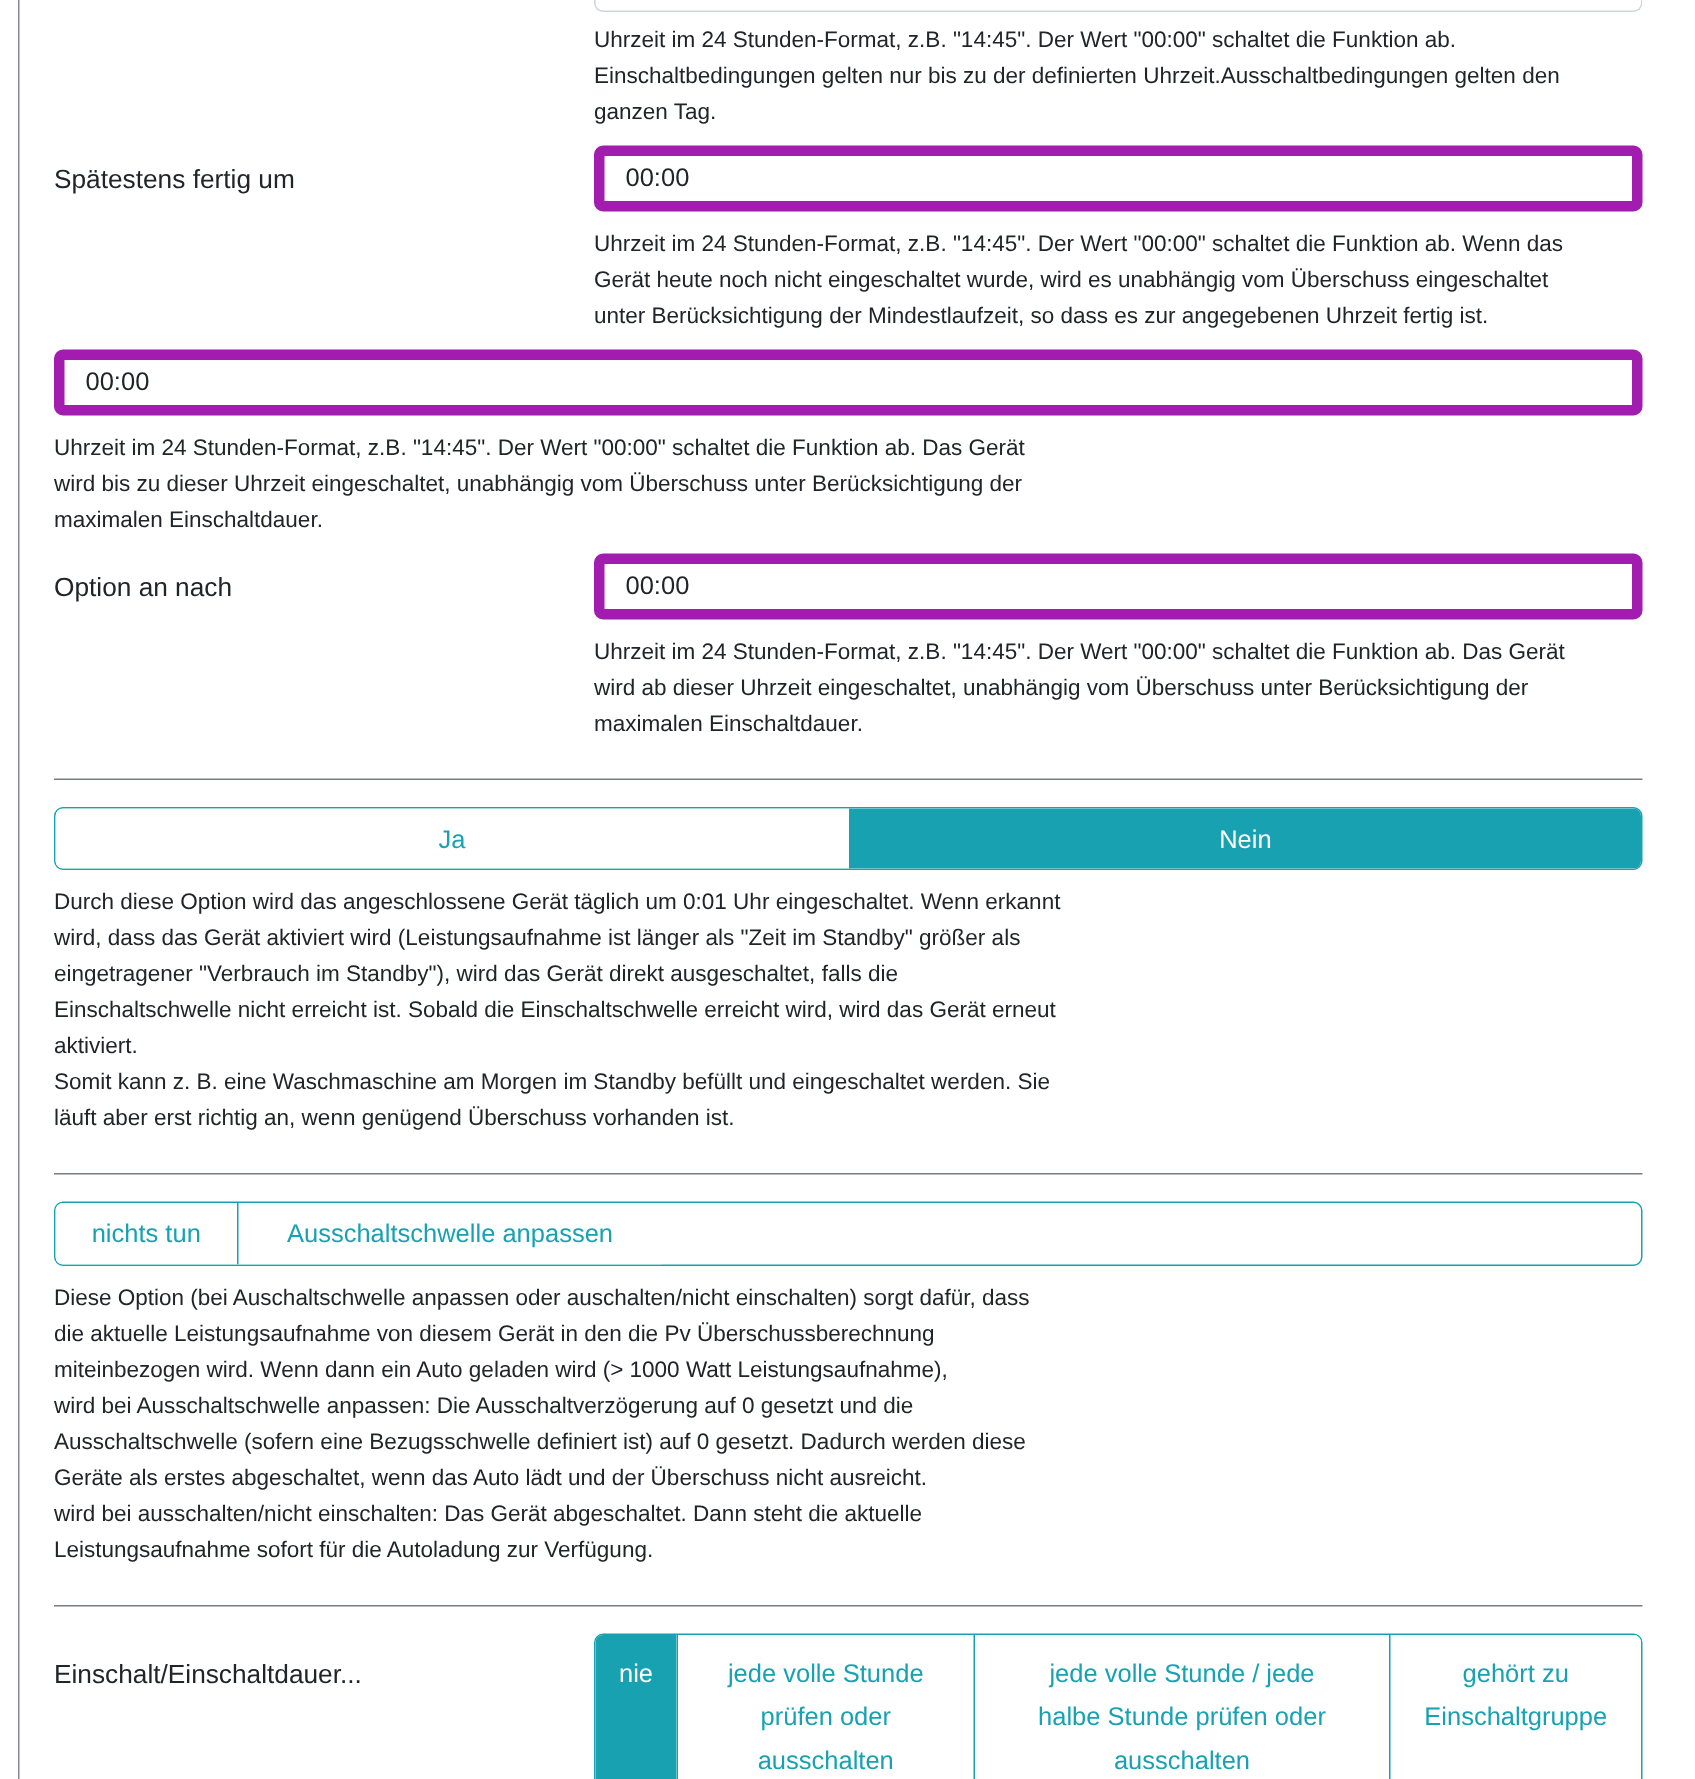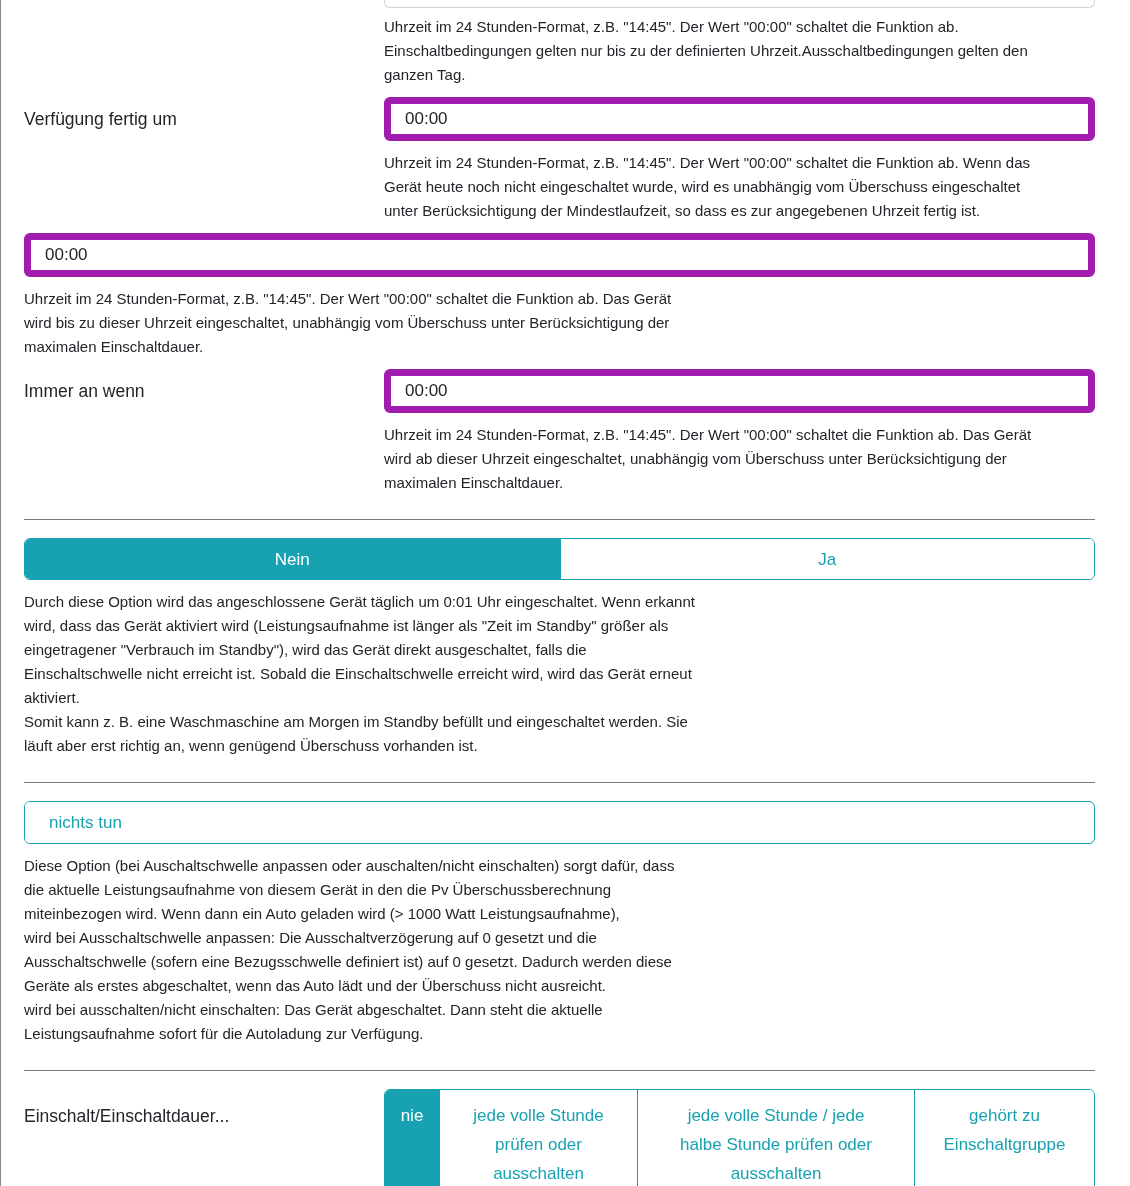--- a/index.html
+++ b/index.html
@@ -1,20 +1,20 @@
 <!DOCTYPE html>
 <html lang="de" style="--accent: #18a2b1;"><head>
 <meta charset="utf-8">
 <style>
   * { margin:0; padding:0; box-sizing:border-box; }
   html,body { width:1130px; height:1186px; overflow:hidden; background:#ffffff; }
   body { font-family:"Liberation Sans","DejaVu Sans",sans-serif; color:#212529; }
 
   .page {
-    margin-left:0;
+    margin-left:12px;
     border-left:1px solid #85888c;
     height:1186px;
     padding:0 35px 0 23px;
   }
 
   .row { display:flex; margin-bottom:10px; }
   .label-col { width:360px; flex:0 0 360px; }
   .label-col .lbl { font-size:17.5px; line-height:26px; color:#212529; }
   .control-col { flex:1 1 auto; min-width:0; }
 
@@ -109,75 +109,76 @@
     <div class="control-col">
       <div class="input-sliver"></div>
       <div class="help" style="margin-top:7px;">Uhrzeit im 24 Stunden-Format, z.B. "14:45". Der Wert "00:00" schaltet die Funktion ab.
 Einschaltbedingungen gelten nur bis zu der definierten Uhrzeit.Ausschaltbedingungen gelten den
 ganzen Tag.</div>
     </div>
   </div>
 
   <div class="row">
     <div class="label-col pad-center-input">
-      <div class="lbl">Verfügung fertig um</div>
+      <div class="lbl">Spätestens fertig um</div>
     </div>
     <div class="control-col">
       <input class="text-input" type="text" value="00:00" style="">
       <div class="help">Uhrzeit im 24 Stunden-Format, z.B. "14:45". Der Wert "00:00" schaltet die Funktion ab. Wenn das
 Gerät heute noch nicht eingeschaltet wurde, wird es unabhängig vom Überschuss eingeschaltet
 unter Berücksichtigung der Mindestlaufzeit, so dass es zur angegebenen Uhrzeit fertig ist.</div>
     </div>
   </div>
 
   <div class="row">
     <div class="control-col">
       <input class="text-input" type="text" value="00:00" style="">
       <div class="help">Uhrzeit im 24 Stunden-Format, z.B. "14:45". Der Wert "00:00" schaltet die Funktion ab. Das Gerät
 wird bis zu dieser Uhrzeit eingeschaltet, unabhängig vom Überschuss unter Berücksichtigung der
 maximalen Einschaltdauer.</div>
     </div>
   </div>
 
   <div class="row">
     <div class="label-col pad-center-input">
-      <div class="lbl">Immer an wenn</div>
+      <div class="lbl">Option an nach</div>
     </div>
     <div class="control-col">
       <input class="text-input" type="text" value="00:00" style="">
       <div class="help">Uhrzeit im 24 Stunden-Format, z.B. "14:45". Der Wert "00:00" schaltet die Funktion ab. Das Gerät
 wird ab dieser Uhrzeit eingeschaltet, unabhängig vom Überschuss unter Berücksichtigung der
 maximalen Einschaltdauer.</div>
     </div>
   </div>
 
   <hr class="section-divider">
 
   <div class="row">
     <div class="control-col">
       <div class="seg-group two">
+        <button class="seg">Ja</button>
         <button class="seg on">Nein</button>
-        <button class="seg">Ja</button>
       </div>
       <div class="help">Durch diese Option wird das angeschlossene Gerät täglich um 0:01 Uhr eingeschaltet. Wenn erkannt
 wird, dass das Gerät aktiviert wird (Leistungsaufnahme ist länger als "Zeit im Standby" größer als
 eingetragener "Verbrauch im Standby"), wird das Gerät direkt ausgeschaltet, falls die
 Einschaltschwelle nicht erreicht ist. Sobald die Einschaltschwelle erreicht wird, wird das Gerät erneut
 aktiviert.
 Somit kann z. B. eine Waschmaschine am Morgen im Standby befüllt und eingeschaltet werden. Sie
 läuft aber erst richtig an, wenn genügend Überschuss vorhanden ist.</div>
     </div>
   </div>
 
   <hr class="section-divider">
 
   <div class="row">
     <div class="control-col">
       <div class="seg-group three">
         <button class="seg">nichts tun</button>
+        <button class="seg">Ausschaltschwelle anpassen</button>
       </div>
       <div class="help">Diese Option (bei Auschaltschwelle anpassen oder auschalten/nicht einschalten) sorgt dafür, dass
 die aktuelle Leistungsaufnahme von diesem Gerät in den die Pv Überschussberechnung
 miteinbezogen wird. Wenn dann ein Auto geladen wird (&gt; 1000 Watt Leistungsaufnahme),
 wird bei Ausschaltschwelle anpassen: Die Ausschaltverzögerung auf 0 gesetzt und die
 Ausschaltschwelle (sofern eine Bezugsschwelle definiert ist) auf 0 gesetzt. Dadurch werden diese
 Geräte als erstes abgeschaltet, wenn das Auto lädt und der Überschuss nicht ausreicht.
 wird bei ausschalten/nicht einschalten: Das Gerät abgeschaltet. Dann steht die aktuelle
 Leistungsaufnahme sofort für die Autoladung zur Verfügung.</div>
     </div>

